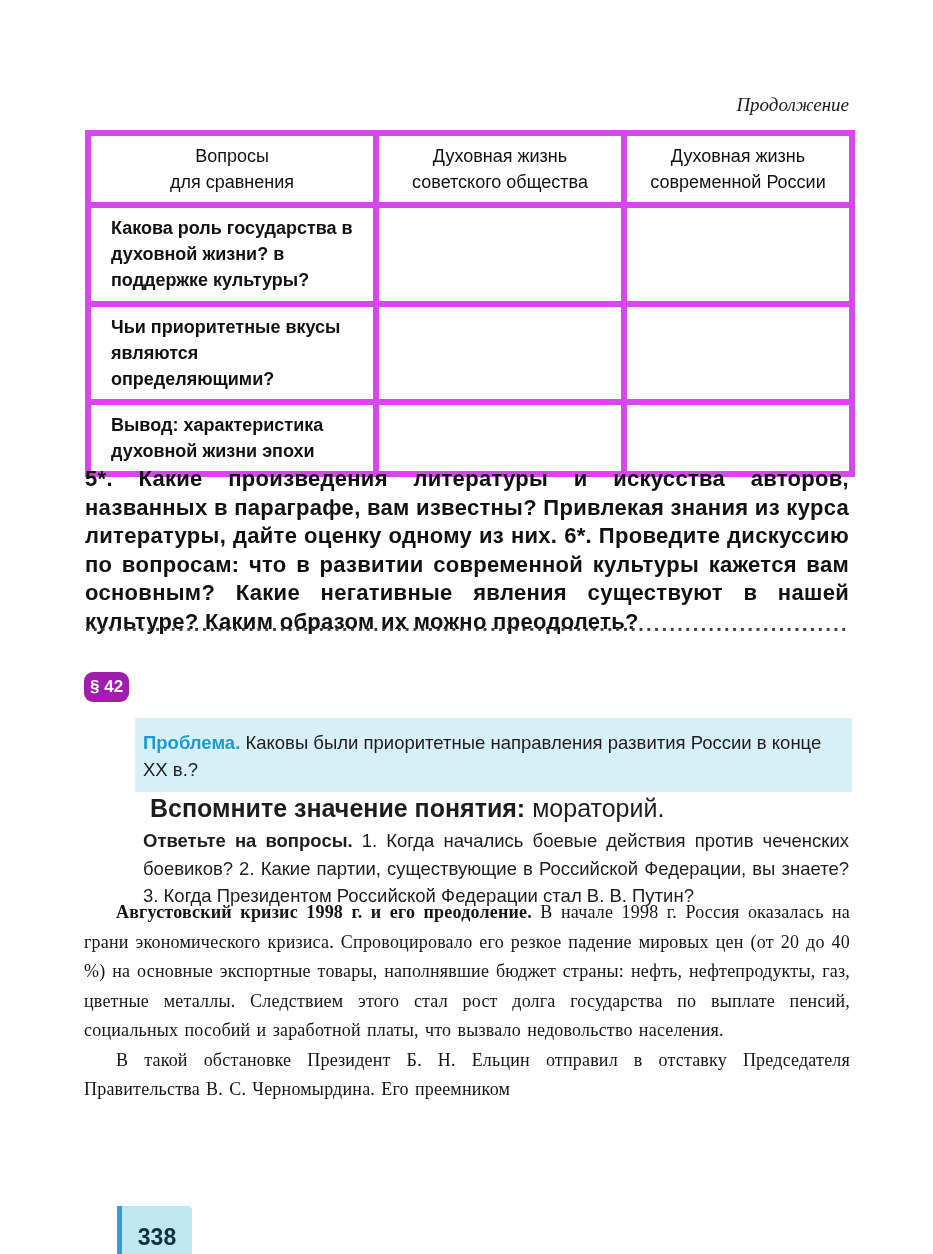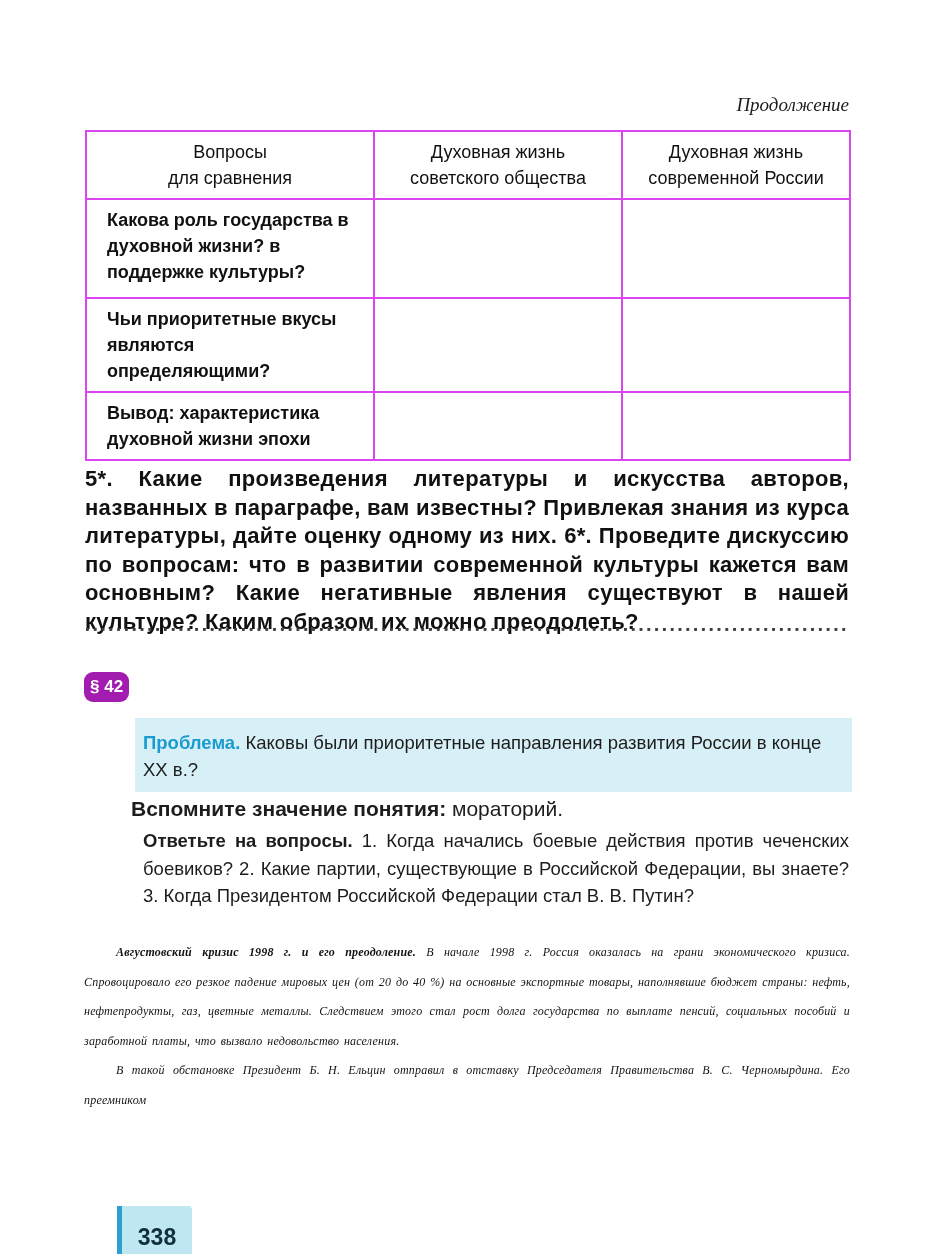--- a/index.html
+++ b/index.html
@@ -29,21 +29,21 @@
   
   .cmp-table {
     position: absolute;
     left: 85px;
     top: 114px;
     width: 764px;
     border-collapse: collapse;
     table-layout: fixed;
   }
   .cmp-table th, .cmp-table td {
-    border: 2px solid #d946ef;
+    border: 6px solid #d946ef;
     vertical-align: top;
     padding: 7px 20px;
   }
   .cmp-table th {
     font-family: "Liberation Sans", sans-serif;
     font-weight: 400;
     font-size: 18px;
     line-height: 26px;
     text-align: center;
     vertical-align: middle;
@@ -129,55 +129,54 @@
     color: #1d1d1d;
   }
   .problem-label {
     color: #1b9bce;
     font-weight: 700;
   }
 
   
   .recall {
     position: absolute;
-    left: 131px;
+    left: 150px;
     top: 779px;
     width: 706px;
     font-family: "Liberation Sans", sans-serif;
-    font-size: 21px;
+    font-size: 25px;
     line-height: 27px;
     color: #1d1d1d;
   }
   .answer {
     position: absolute;
     left: 143px;
     top: 811px;
     width: 706px;
     font-family: "Liberation Sans", sans-serif;
     font-size: 18.5px;
     line-height: 27.5px;
     text-align: justify;
     color: #1d1d1d;
   }
   .bold-lead { font-weight: 700; }
 
   
   .body-text {
     position: absolute;
     left: 84px;
-    top: 922px;
+    top: 882px;
     width: 766px;
     font-family: "Liberation Serif", serif;
-    font-size: 12px;
+    font-size: 18px;
     line-height: 29.5px;
     text-align: justify;
     letter-spacing: 0.2px;
     word-spacing: 1.5px;
     color: #141414;
-    font-style: italic;
   }
   .body-text p { text-indent: 32px; }
   .serif-lead { font-weight: 700; }
 
   
   .footer-vline {
     position: absolute;
     left: 117px;
     top: 1190px;
     width: 5px;

